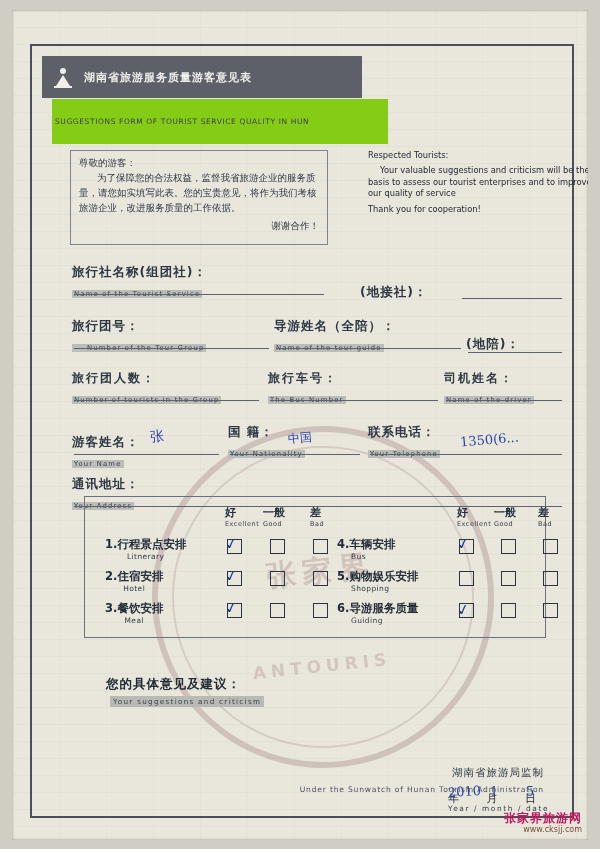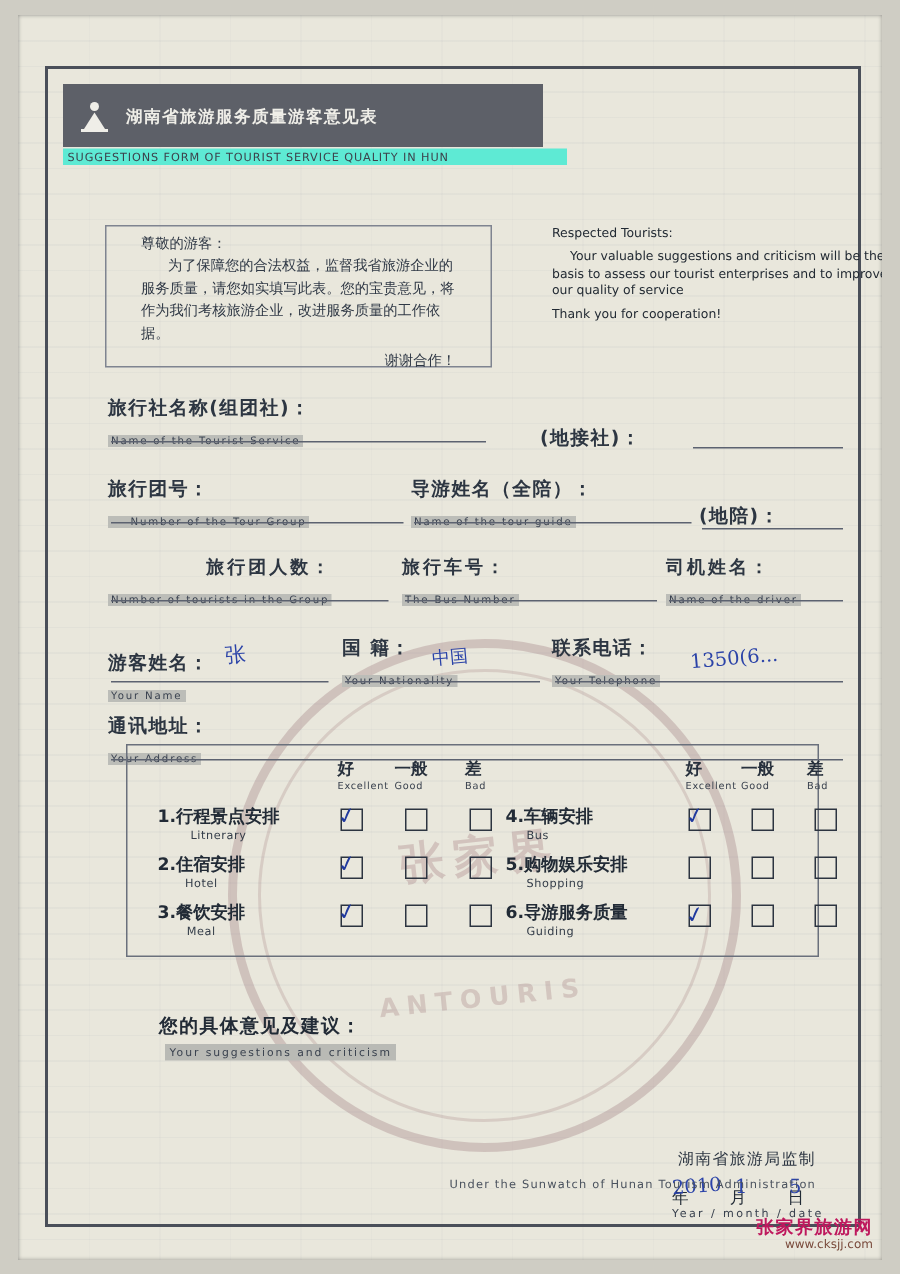--- a/index.html
+++ b/index.html
@@ -42,32 +42,32 @@
     width:30px;height:30px;margin:0 6px 0 6px;
     display:flex;align-items:center;justify-content:center;
     color:#fff;font-size:19px;line-height:1;
   }
   .title-cn{
     font-size:11px;font-weight:bold;letter-spacing:1px;
     font-family:"DejaVu Sans","Liberation Sans",sans-serif;
     white-space:nowrap;
   }
   .title-en{
-    position:absolute;left:10px;top:53px;width:330px;
+    position:absolute;left:20px;top:53px;width:330px;
     font-size:7.5px;letter-spacing:.6px;color:#3d424c;
-    background:#5eead4;padding:1px 3px;
+    background:#84cc16;padding:18px 3px;
     display:inline-block;
   }
 
   
   .notice-cn{
     position:absolute;left:38px;top:104px;width:258px;height:95px;
     border:1px solid #7f8490;
     font-size:9.5px;color:#2f3845;line-height:15px;
-    padding:4px 23px;box-sizing:border-box;
+    padding:4px 8px;box-sizing:border-box;
   }
   .notice-cn .ind{text-indent:18px;display:block;}
   .notice-cn .sig{display:block;text-align:right;margin-top:3px;}
   .notice-en{
     position:absolute;left:336px;top:104px;width:224px;
     font-size:8.3px;color:#222a33;line-height:11.4px;
   }
   .notice-en p{margin:0 0 4px 0;}
   .notice-en .ind{text-indent:12px;}
 
@@ -219,21 +219,21 @@
         <div class="lab">导游姓名（全陪）：</div>
         <div class="sub" style="margin-top:2px;">Name  of  the  tour  guide</div>
       </div>
       <div class="rule" style="left:244px;top:302px;width:185px;"></div>
 
       <div class="field" style="left:434px;top:290px;">
         <div class="lab">(地陪)：</div>
       </div>
       <div class="rule" style="left:436px;top:306px;width:94px;"></div>
 
-      <div class="field" style="left:40px;top:324px;text-align:right;">
+      <div class="field" style="left:40px;top:324px;">
         <div class="lab sm">旅行团人数：</div>
         <div class="sub" style="margin-top:2px;">Number of tourists in the Group</div>
       </div>
       <div class="rule" style="left:42px;top:354px;width:185px;"></div>
 
       <div class="field" style="left:236px;top:324px;">
         <div class="lab sm">旅行车号：</div>
         <div class="sub" style="margin-top:2px;">The  Bus  Number</div>
       </div>
       <div class="rule" style="left:238px;top:354px;width:168px;"></div>

